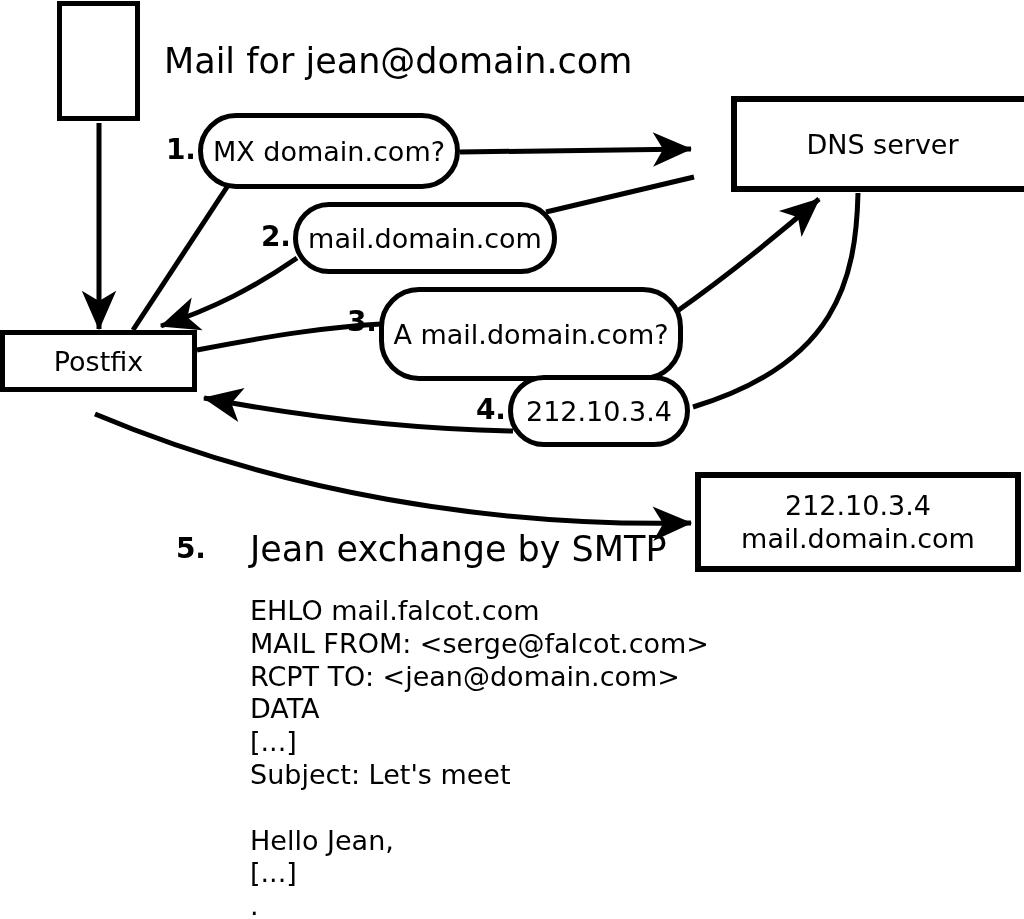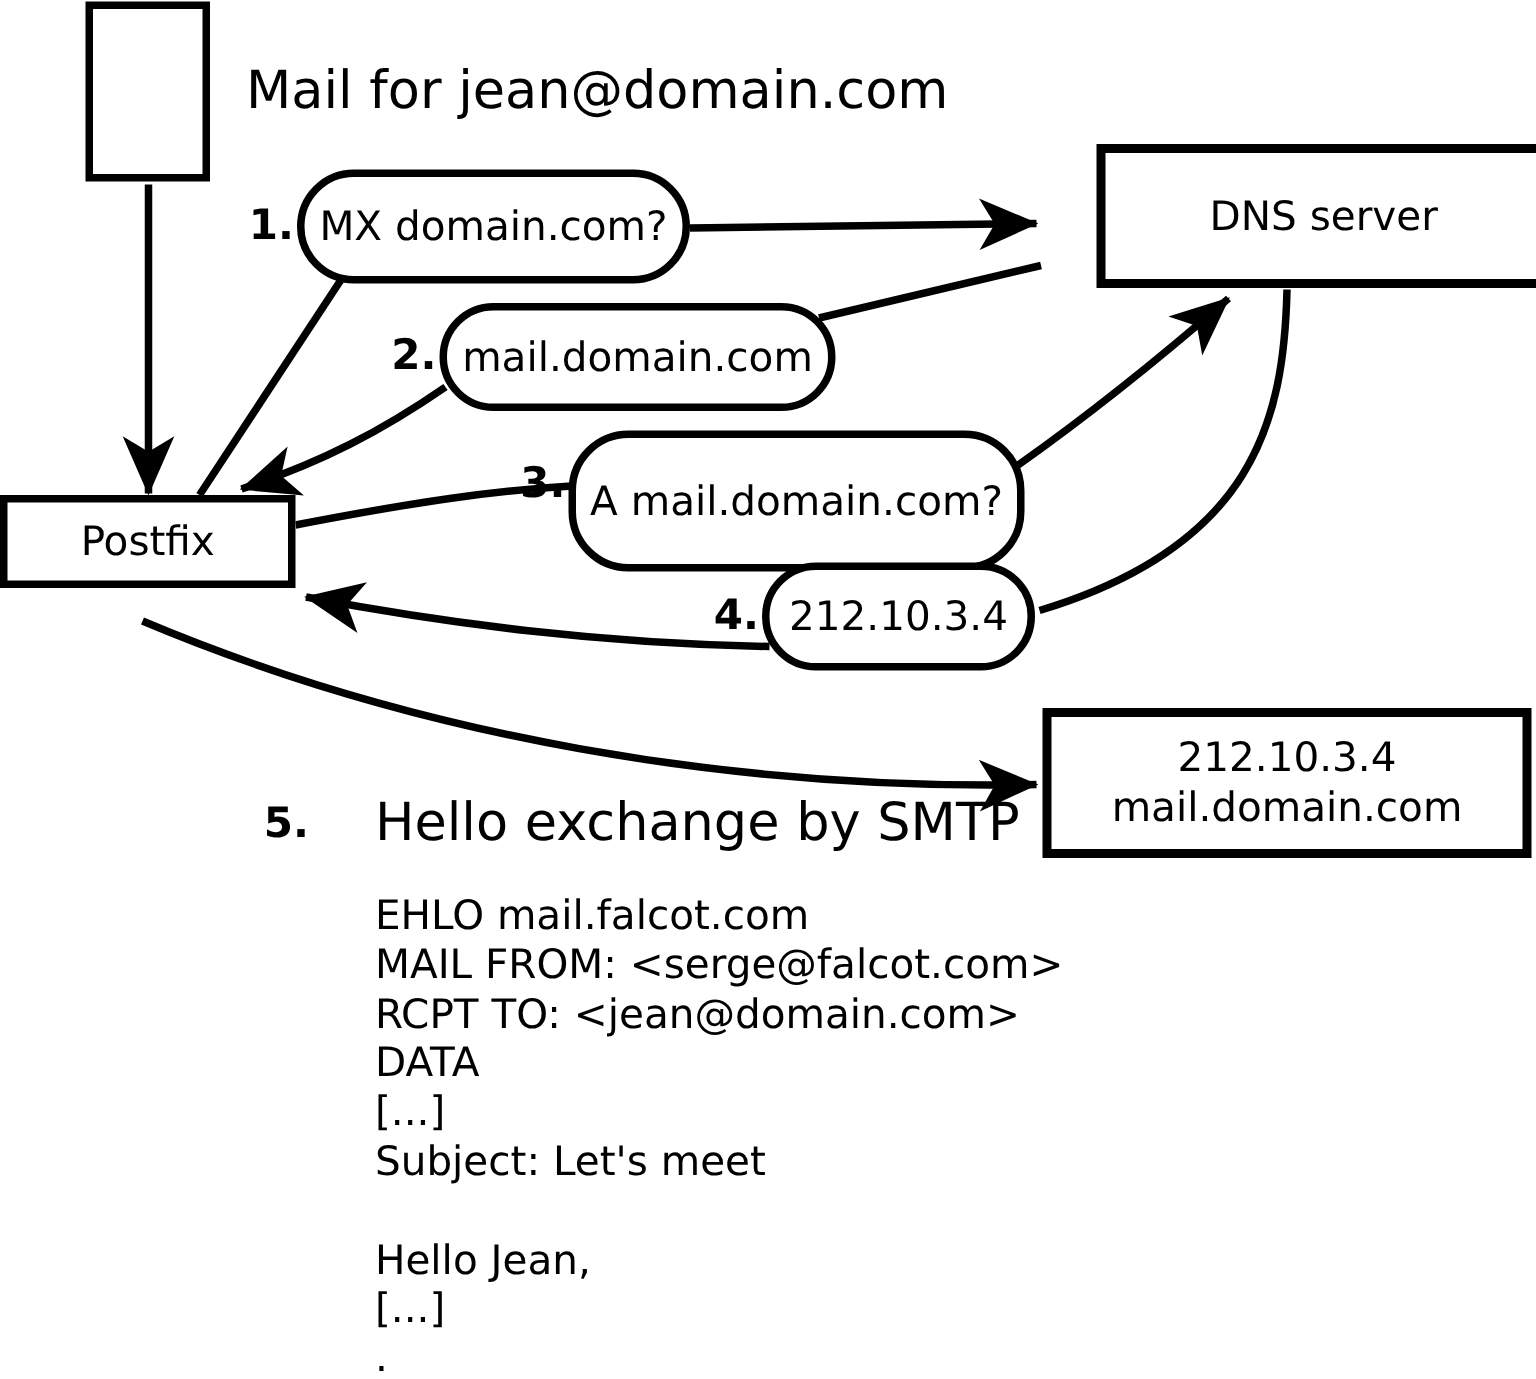--- a/index.html
+++ b/index.html
@@ -93,21 +93,21 @@
   <div class="node pill" style="left:379px;top:287px;width:304px;height:94px;">
     <span>A mail.domain.com?</span>
   </div>
 
   <div class="num" style="left:470px;top:394px;">4.</div>
   <div class="node pill" style="left:508px;top:375px;width:182px;height:72px;">
     <span>212.10.3.4</span>
   </div>
 
   <div class="num" style="left:170px;top:533px;">5.</div>
-  <div class="label" style="left:250px;top:533px;">Hello exchange by SMTP</div>
+  <div class="label" style="left:250px;top:533px;">Jean exchange by SMTP</div>
 
   <div id="smtp-session">EHLO mail.falcot.com
 MAIL FROM: &lt;serge@falcot.com&gt;
 RCPT TO: &lt;jean@domain.com&gt;
 DATA
 [...]
 Subject: Let's meet
 
 Hello Jean,
 [...]

